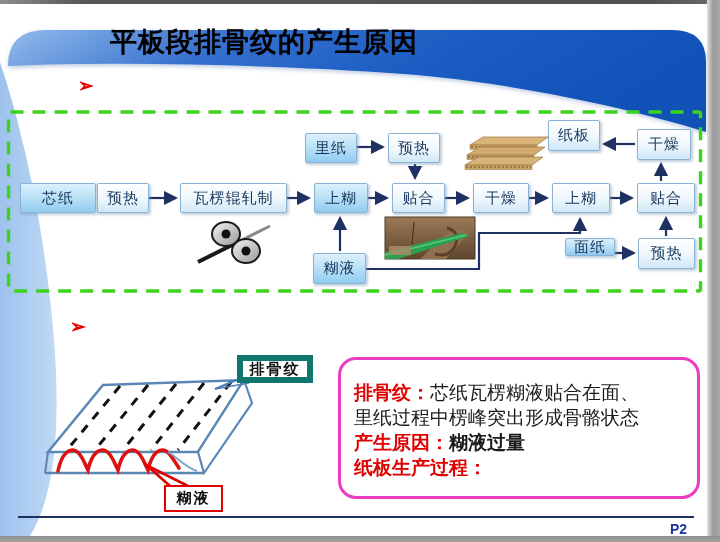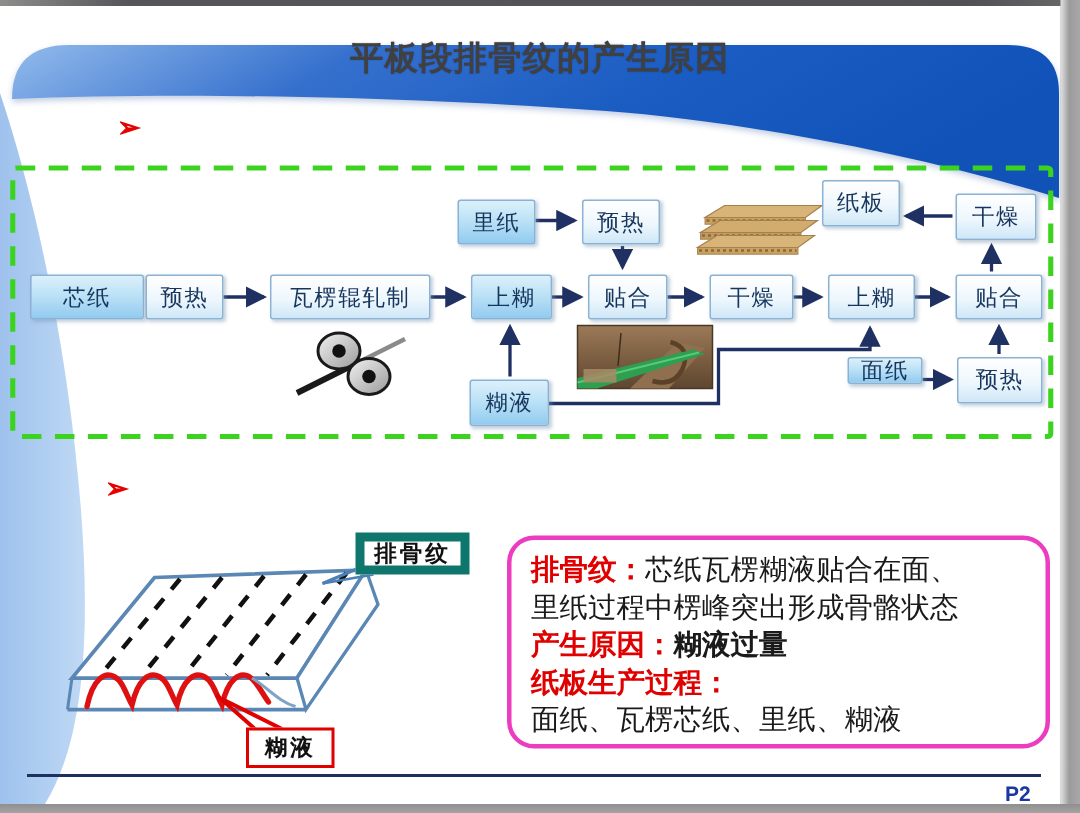--- a/index.html
+++ b/index.html
@@ -15,23 +15,23 @@
   #edge-right{left:707px;top:0;width:13px;height:542px;
     background:linear-gradient(90deg,#e2e2e2,#9c9c9c 45%,#a8a8a8);}
   #edge-bottom{left:0;top:536px;width:720px;height:6px;
     background:linear-gradient(180deg,#8f8f8f,#a3a3a3);}
   #slide{left:0;top:4px;width:707px;height:532px;background:#ffffff;}
 
   #bg-svg{position:absolute;left:0;top:0;width:720px;height:542px;}
 
   
   #slide-title{
-    left:110px;top:24px;width:500px;text-align:center;
+    left:110px;top:24px;width:500px;
     font-family:"Liberation Serif", serif;
-    font-size:22px;font-weight:bold;color:#404040;letter-spacing:1px;
+    font-size:27px;font-weight:bold;color:#000000;letter-spacing:1px;
     text-shadow:0 0 1px rgba(20,30,90,.4);
   }
   
   .section-heading{display:flex;align-items:center;gap:4px;color:#e60000;font-weight:bold;}
   .section-heading .bullet{font-size:19px;line-height:1;}
   .section-heading .label{font-size:21px;letter-spacing:1px;}
   #section-1{left:78px;top:76px;}
   #section-2{left:70px;top:317px;}
 
   
@@ -53,21 +53,21 @@
     background:#ffffff;font-size:15px;font-weight:bold;color:#111111;
     letter-spacing:2px;box-sizing:border-box;
   }
   #callout-ribpattern{left:237px;top:355px;width:76px;height:28px;border:6px solid #0f766e;}
   #callout-glue{left:164px;top:485px;width:59px;height:27px;border:2.5px solid #e00000;}
 
   
   #info-box{
     left:338px;top:357px;width:362px;height:142px;box-sizing:border-box;
     border:3px solid #ec3cc0;border-radius:18px;background:#ffffff;
-    padding:8px 12px 6px 13px;
+    padding:20px 12px 6px 13px;
   }
   #info-box .line{font-size:19px;line-height:25px;white-space:nowrap;color:#1a1a1a;}
   #info-box .head{color:#e00000;font-weight:bold;}
   #info-box .line.emph .body{font-weight:bold;}
 
   #page-number{
     left:670px;top:521px;width:30px;
     font-size:14px;font-weight:bold;color:#1c36a0;
   }
 </style>
@@ -229,22 +229,19 @@
   </div>
   <div class="line">
     <span class="body">里纸过程中楞峰突出形成骨骼状态</span>
   </div>
   <div class="line emph">
     <span class="head">产生原因：</span><span class="body">糊液过量</span>
   </div>
   <div class="line">
     <span class="head">纸板生产过程：</span>
   </div>
-  <div class="line">
-    <span class="body">面纸、瓦楞芯纸、里纸、糊液</span>
-  </div>
 </div>
 
 <div id="page-number" class="abs">P2</div>
 
 <div id="edge-top" class="abs"></div>
 <div id="edge-right" class="abs"></div>
 <div id="edge-bottom" class="abs"></div>
 
 </body></html>

